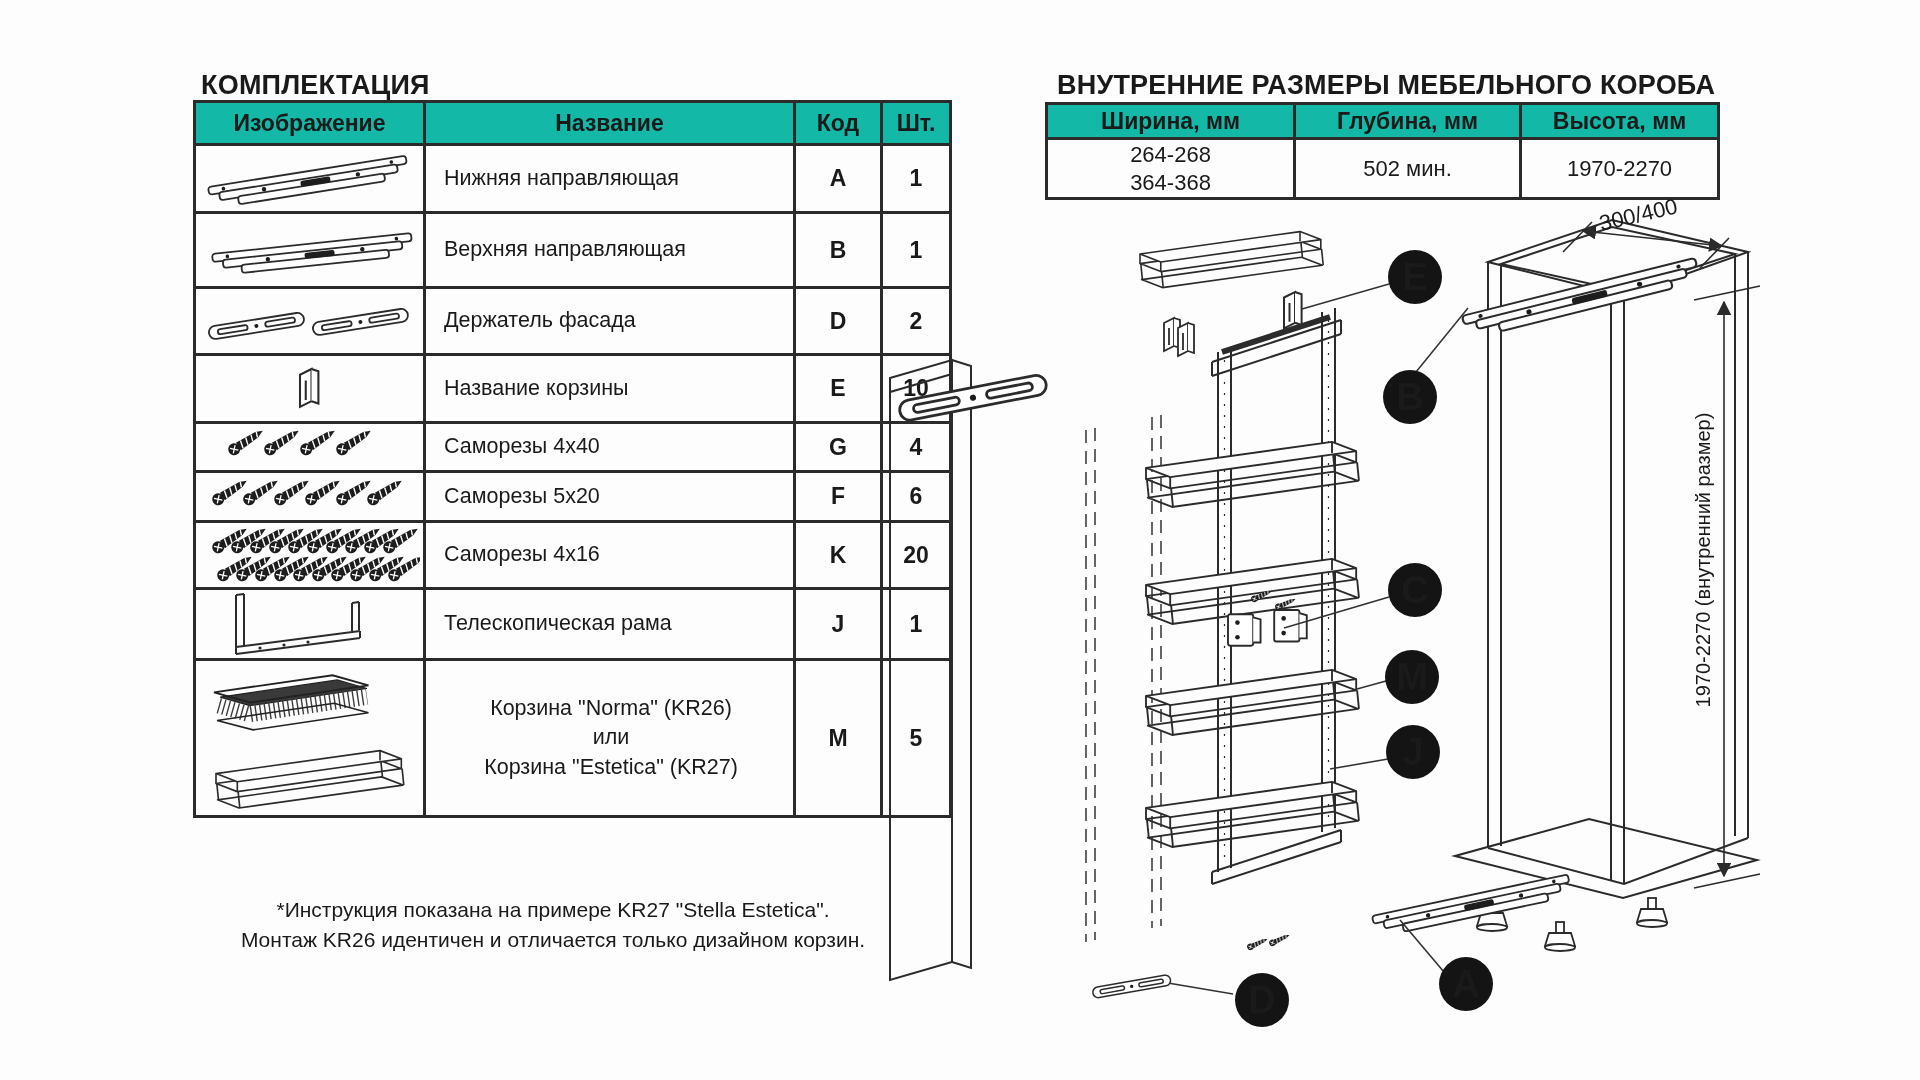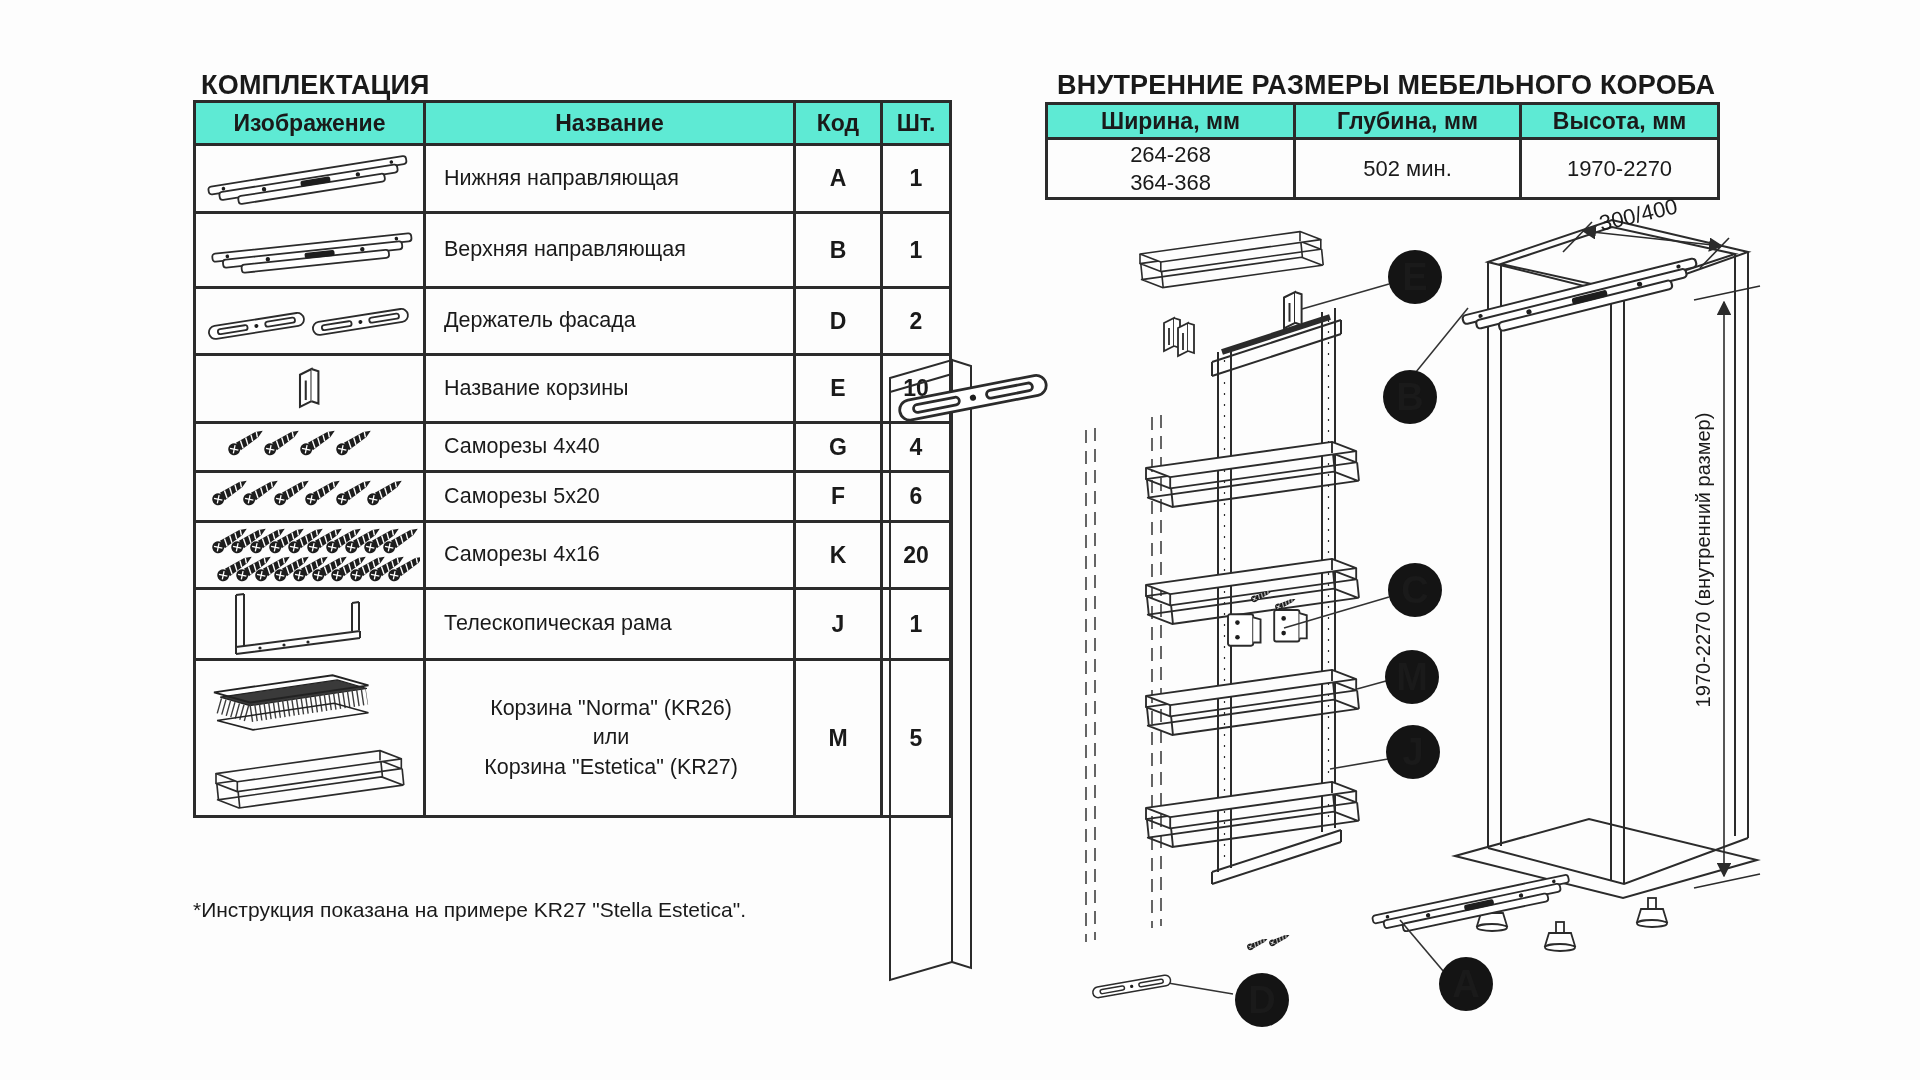--- a/index.html
+++ b/index.html
@@ -7,21 +7,21 @@
     width:1920px;height:1080px;position:relative;overflow:hidden;
     background:#fdfdfd;color:#1a1a1a;
     font-family:"Liberation Sans",sans-serif;
   }
   .abs{position:absolute;}
   h1.sec-title{
     font-size:27px;font-weight:bold;margin:12px;line-height:1;letter-spacing:.2px;
   }
   table{border-collapse:collapse;table-layout:fixed;}
   th,td{border:3px solid #2b2b2b;}
-  th{background:#5eead4;font-weight:bold;font-size:23px;color:#1a1a1a;margin-left:42px;}
+  th{background:#14b8a6;font-weight:bold;font-size:23px;color:#1a1a1a;margin-left:42px;}
   
   #parts-table{width:756px;}
   #parts-table td{vertical-align:middle;}
   .img-cell{text-align:center;}
   .name-cell{font-size:21.5px;text-align:left;padding-left:18px;white-space:pre-line;line-height:1.35;}
   .code-cell,.qty-cell{text-align:center;font-weight:bold;font-size:23px;}
   tr.row-m .name-cell{text-align:center;padding-left:4px;}
   
   #dims-table{width:672px;}
   #dims-table td{font-size:22px;text-align:center;vertical-align:middle;white-space:pre-line;line-height:1.25;}
@@ -261,22 +261,23 @@
       </td>
       <td class="name-cell">Корзина "Norma" (KR26)
 или
 Корзина "Estetica" (KR27)</td>
       <td class="code-cell">M</td>
       <td class="qty-cell">5</td>
     </tr>
   </tbody>
 </table>
 
-<div class="footnote abs" style="left:193px;top:895px;width:720px;">
+<div class="footnote abs" style="left:193px;top:895px;width:720px;text-align:center;">
   <div>*Инструкция показана на примере KR27 "Stella Estetica".</div>
+  <div>Монтаж KR26 идентичен и отличается только дизайном корзин.</div>
 </div>
 
 <h1 class="sec-title abs" style="left:1045px;top:60px;text-align:center;">ВНУТРЕННИЕ РАЗМЕРЫ МЕБЕЛЬНОГО КОРОБА</h1>
 
 <table id="dims-table" class="abs" style="left:1045px;top:102px;">
   <colgroup>
       <col style="width:248px">
       <col style="width:226px">
       <col style="width:198px">
     </colgroup>

